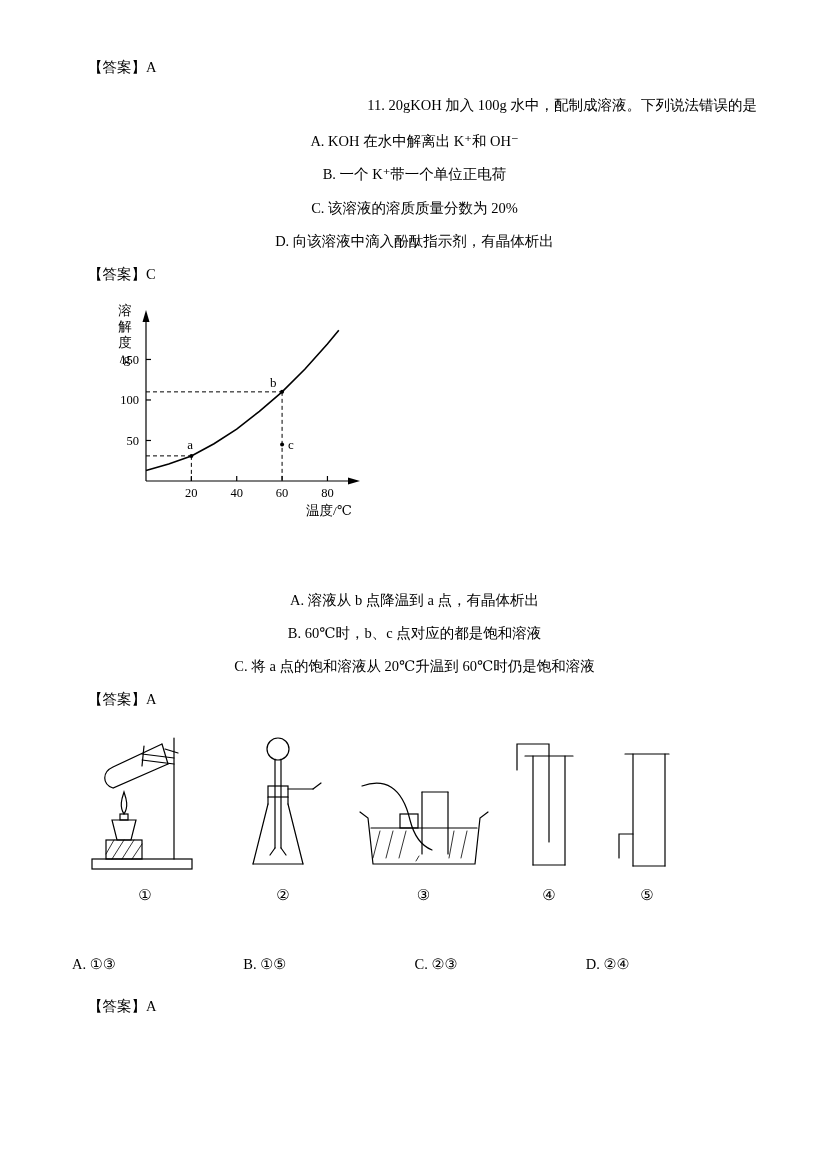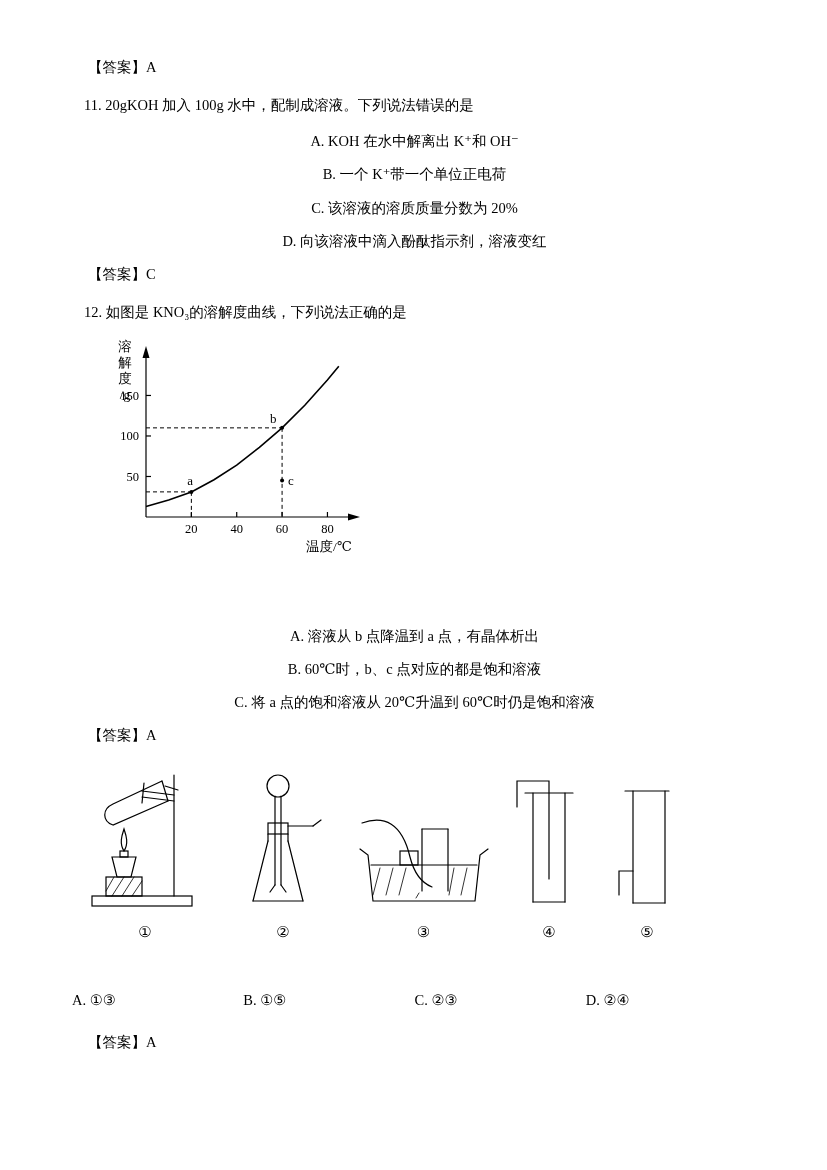--- a/index.html
+++ b/index.html
@@ -10,21 +10,21 @@
     overflow: hidden;
     background: #ffffff;
     color: #000000;
     font-family: "Liberation Serif", "DejaVu Serif", serif;
     font-size: 14.5px;
     line-height: 1.25;
   }
   .page { padding: 56px 70px 30px 72px; }
   p { margin: 0; }
   .ansline { margin: 2px 0 20px 16px; }
-  .stem { margin: 6px 0 18px 12px; }
+  .stem { margin: 6px 0 18px 12px; text-align: right; }
   .opt { margin: 0 0 15px 0; text-align: center; }
 
   
   .chart-wrap { position: relative; width: 330px; height: 238px; margin: 4px 0 50px 14px; }
   .chart-ylabel {
     position: absolute; left: 24px; top: 0;
     width: 30px; text-align: center;
     font-size: 13.5px; line-height: 16px; white-space: pre-line;
   }
   svg text { font-family: "Liberation Serif", "DejaVu Serif", serif; fill: #000; }
@@ -52,24 +52,23 @@
 <body>
 
 <div class="page">
 
   <p class="ansline">【答案】A</p>
 
   <p class="stem">11. 20gKOH 加入 100g 水中，配制成溶液。下列说法错误的是</p>
   <p class="opt">A. KOH 在水中解离出 K⁺和 OH⁻</p>
   <p class="opt">B. 一个 K⁺带一个单位正电荷</p>
   <p class="opt">C. 该溶液的溶质质量分数为 20%</p>
-  <p class="opt">D. 向该溶液中滴入酚酞指示剂，溶液变红</p>
+  <p class="opt">D. 向该溶液中滴入酚酞指示剂，有晶体析出</p>
   <p class="ansline">【答案】C</p>
 
-  <p class="stem">12. 如图是 KNO₃的溶解度曲线，下列说法正确的是</p>
 
   <div class="chart-wrap">
     <div class="chart-ylabel" id="chart-ylabel">溶
 解
 度
 /g</div>
     <svg id="chart-svg" width="330" height="238" viewBox="0 0 330 238">
         <line x1="60" y1="178" x2="60" y2="14" class="lw"></line>
         <path d="M56.5,19 L60,7 L63.5,19 Z" fill="#000"></path>
         <line x1="60" y1="178" x2="268" y2="178" class="lw"></line>

